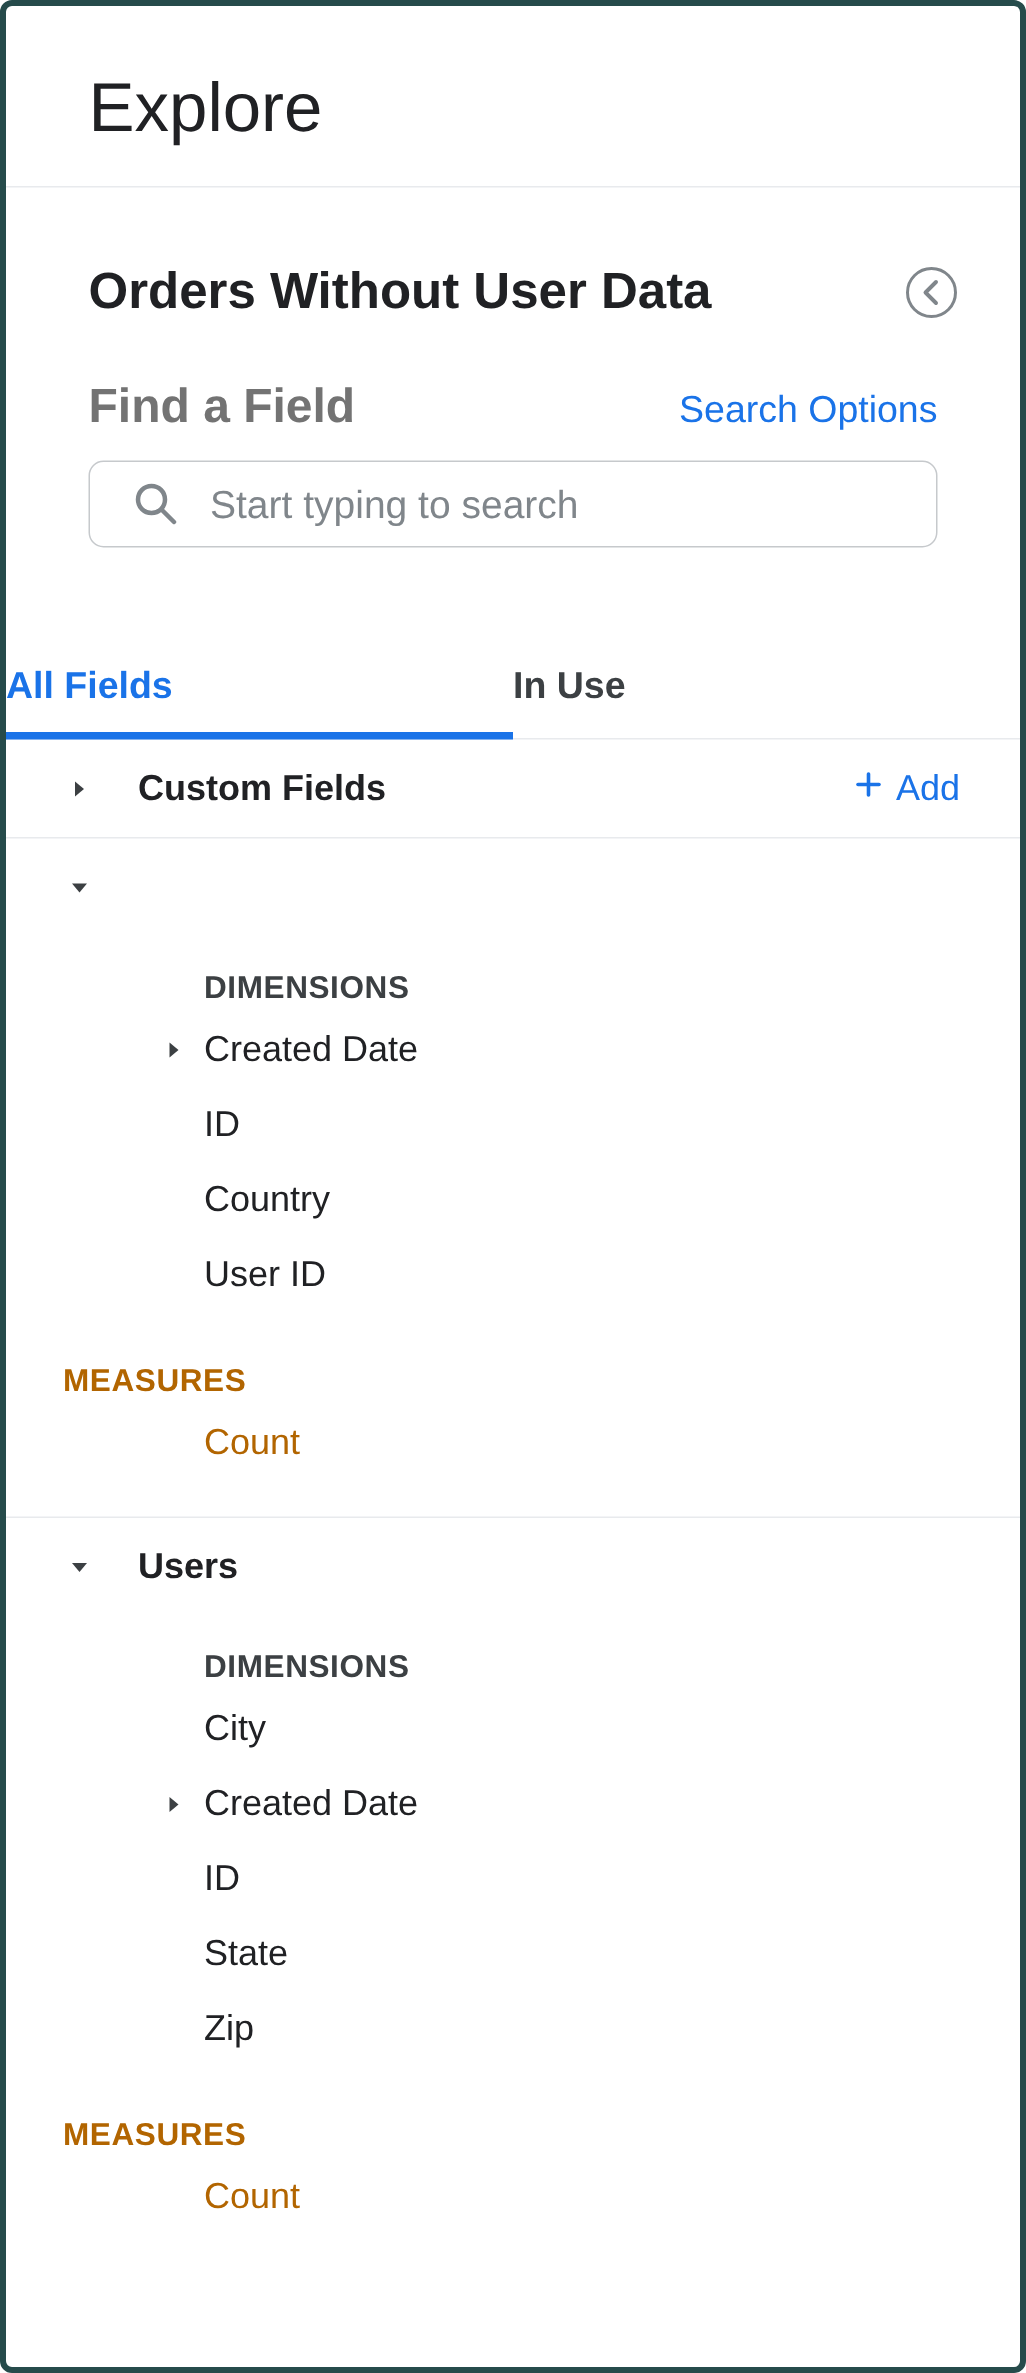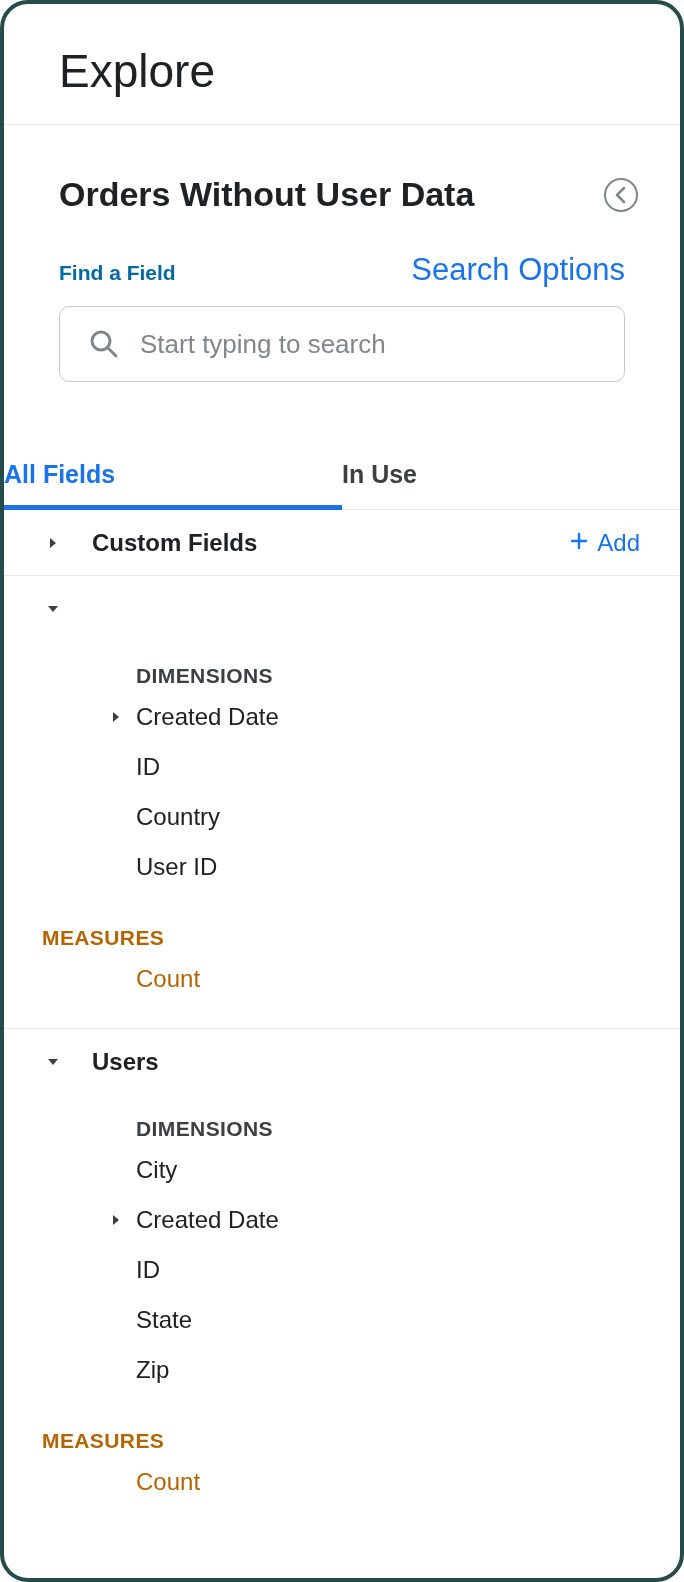--- a/index.html
+++ b/index.html
@@ -7,21 +7,21 @@
   body {
     font-family: "Google Sans", "Helvetica Neue", Arial, sans-serif;
     background:#fff;
     color:#202124;
     width:684px;
   }
   .frame {
     width:684px;
     height:1582px;
     border:4px solid #264b4b;
-    border-radius:28px;
+    border-radius:8px;
     background:#fff;
     position:relative;
     overflow:hidden;
   }
   .header {
     padding:40px 55px 26px 55px;
   }
   .header h1 {
     margin:0;
     font-size:46px;
@@ -57,38 +57,38 @@
     cursor:pointer;
   }
   .collapse-btn svg { display:block; }
   .find-row {
     display:flex;
     align-items:baseline;
     justify-content:space-between;
     padding:38px 55px 0 55px;
   }
   .find-label {
-    font-size:21px;
+    font-size:32px;
     font-weight:550;
-    color:#0369a1;
+    color:#737373;
   }
   .search-options {
-    font-size:31px;
+    font-size:25px;
     font-weight:500;
     color:#1a73e8;
     cursor:pointer;
   }
   .search-wrap {
     padding:18px 55px 0 55px;
   }
   .search-box {
     display:flex;
     align-items:center;
     gap:18px;
-    height:76px;
+    height:58px;
     border:1.5px solid #c6c9cc;
     border-radius:10px;
     padding:0 28px;
   }
   .search-box input {
     border:none;
     outline:none;
     font-size:26px;
     color:#202124;
     flex:1;

